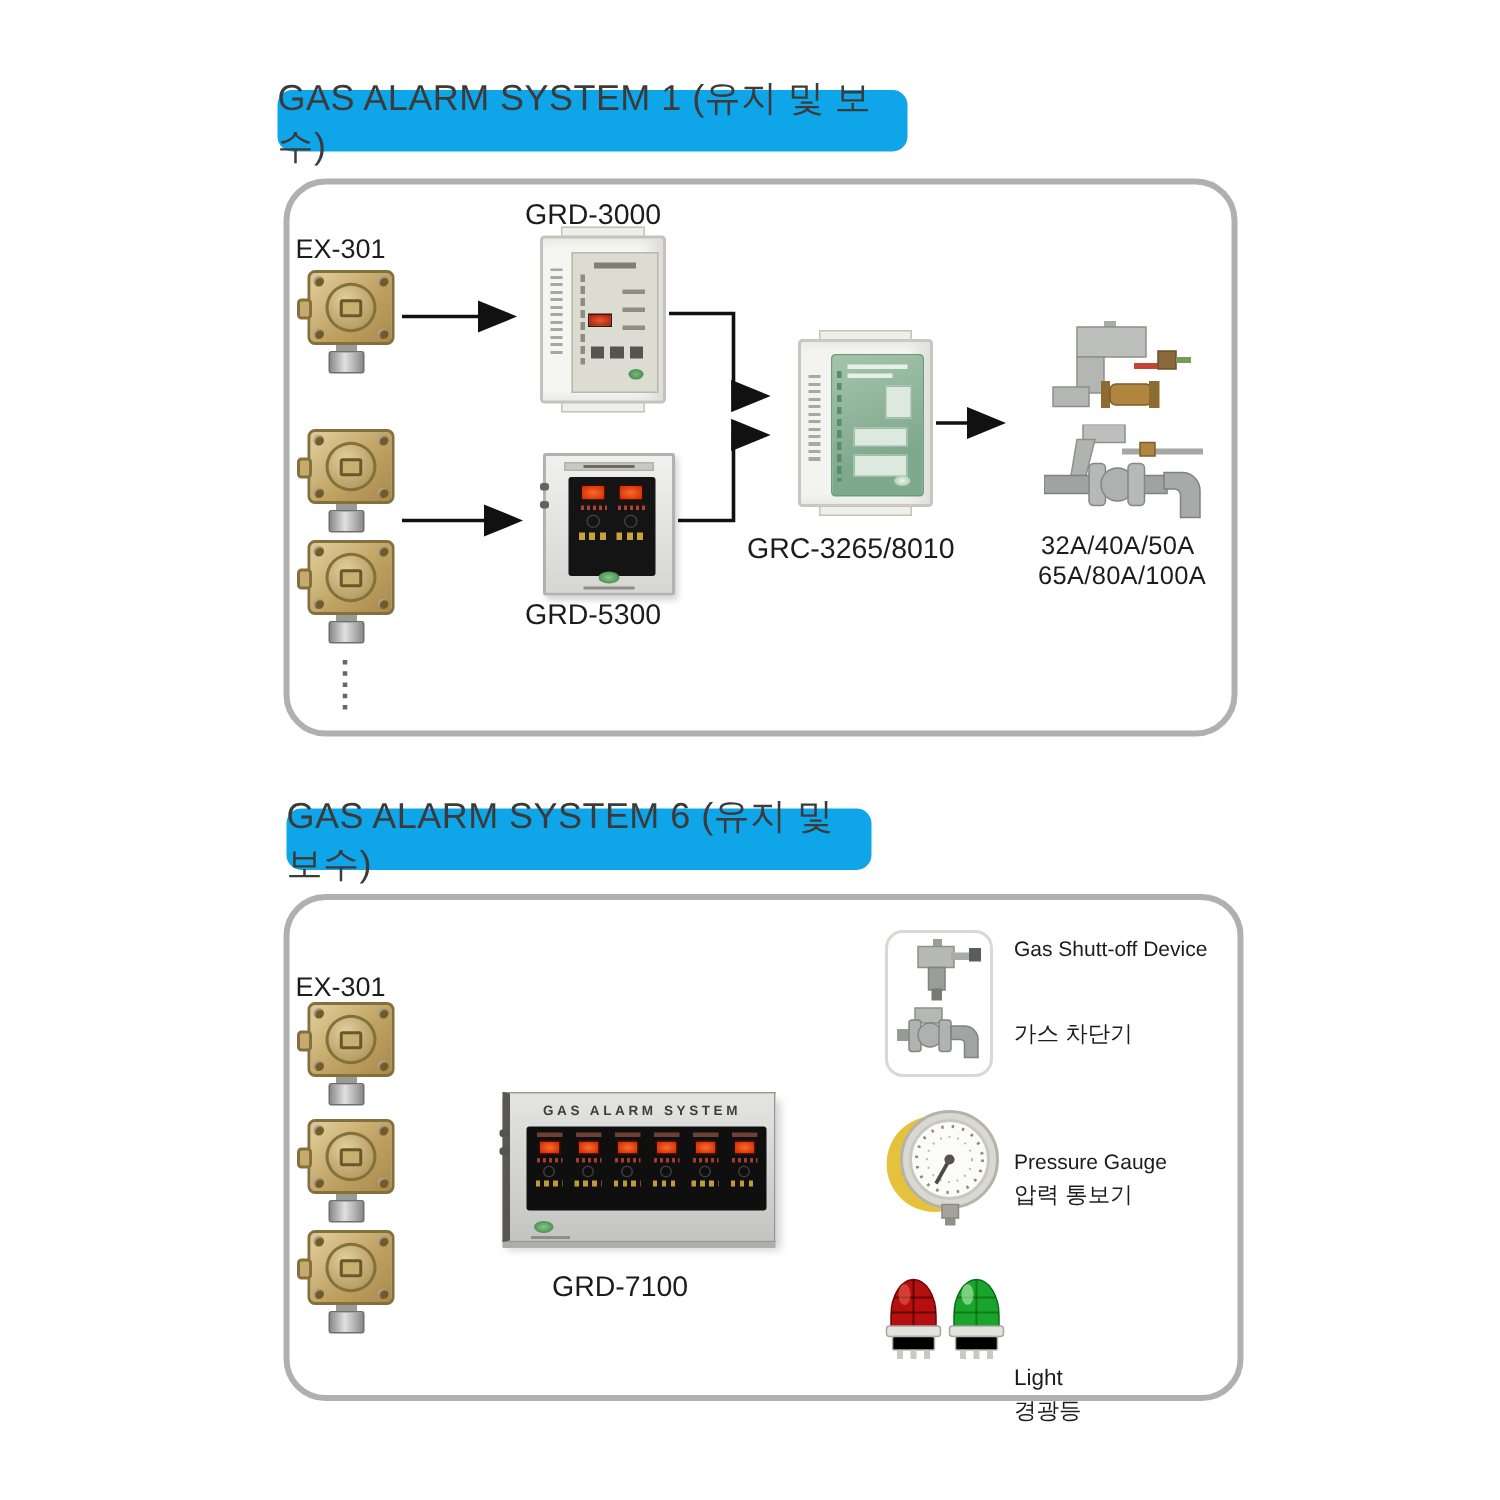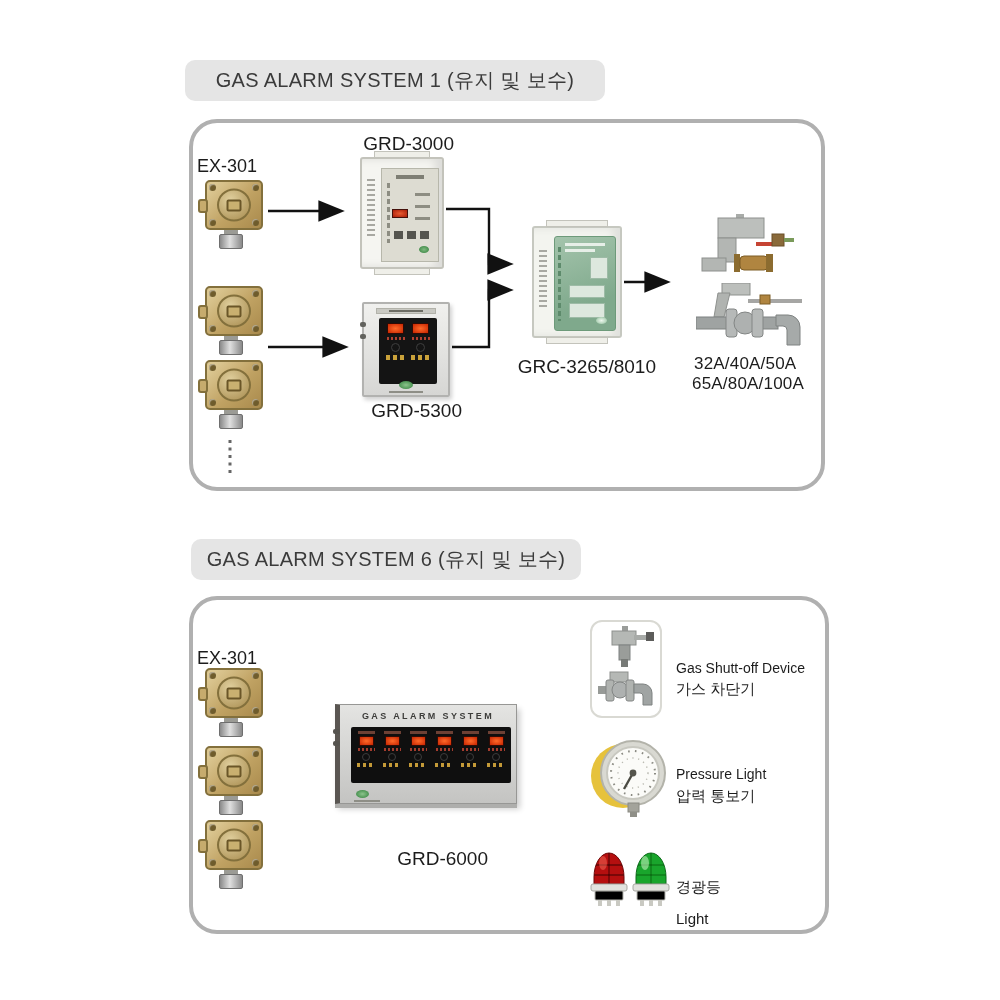--- a/index.html
+++ b/index.html
@@ -1,29 +1,29 @@
 <!DOCTYPE html>
 <html><head>
 <meta charset="utf-8">
 <style>
   *{margin:0;padding:0;box-sizing:border-box}
   html,body{background:#fff}
   body{width:1000px;height:1000px;position:relative;font-family:"Liberation Sans",sans-serif;color:#222;overflow:hidden}
   .abs{position:absolute}
 
   
-  .hdr{position:absolute;background:#e5e5e5;border-radius:10px;display:flex;align-items:center;justify-content:center;
-       font-size:20px;color:#3b3b3b;letter-spacing:.3px}
+  .hdr{position:absolute;background:#0ea5e9;border-radius:10px;display:flex;align-items:center;justify-content:center;
+       font-size:24px;color:#3b3b3b;letter-spacing:.3px}
 
   
   .sysbox{position:absolute;border:4px solid #b0b0b0;border-radius:28px;background:#fff}
 
   
   .lbl{position:absolute;font-size:18px;color:#1c1c1c;white-space:nowrap}
-  .lbl.ctr{text-align:right;white-space:normal}
+  .lbl.ctr{text-align:left;white-space:normal}
   .lbl.dev{font-size:19px}
   .lbl.small{font-size:14px}
   .lbl.ko{font-size:15px}
   .lbl.sizes{font-size:17px;letter-spacing:.2px}
 
   
   svg.wires{position:absolute;left:0;top:0;pointer-events:none}
 
   
   .detector{position:absolute;width:66px}
@@ -316,21 +316,21 @@
       <div class="det-screw s4"></div>
     <div class="det-circle">
         <div class="det-inner"></div>
       </div>
       <div class="det-tab"></div>
   </div>
     <div class="det-neck"></div>
     <div class="det-nut"></div>
 </div>
 
-<div class="grd4500" style="left:335px;top:704px">
+<div class="grd4500" style="left:335px;top:728px">
   <div class="g45title">GAS ALARM SYSTEM</div>
   <div class="g45knob" style="top:24px"></div>
     <div class="g45knob" style="top:36px"></div>
   <div class="g45panel">
     <div class="g45mod">
         <div class="g45lab"></div>
         <div class="g45led"></div>
         <div class="g45dots"></div>
         <div class="g45circ"></div>
         <div class="g45amber"></div>
@@ -367,53 +367,53 @@
         <div class="g45lab"></div>
         <div class="g45led"></div>
         <div class="g45dots"></div>
         <div class="g45circ"></div>
         <div class="g45amber"></div>
       </div>
   </div>
   <div class="g45logo"></div>
   <div class="g45txt"></div>
 </div>
-<div class="lbl dev ctr" style="left:368px;top:848px;width:120px">GRD-6000</div>
+<div class="lbl dev ctr" style="left:368px;top:848px;width:120px">GRD-7100</div>
 
 <div class="frame" style="left:590px;top:620px;width:72px;height:98px">
   <svg width="60" height="86" viewBox="0 0 60 86">
     <rect x="26" y="0" width="6" height="6" fill="#9a9d9a"></rect>
     <rect x="16" y="5" width="24" height="14" fill="#b5b8b5" stroke="#8d908d"></rect>
     <rect x="38" y="9" width="16" height="5" fill="#a8aba8"></rect>
     <rect x="50" y="6" width="8" height="9" fill="#5c5c5a"></rect>
     <rect x="23" y="19" width="11" height="15" fill="#9a9d9a" stroke="#7e8281"></rect>
     <rect x="25" y="33" width="7" height="8" fill="#777a77"></rect>
     <rect x="14" y="46" width="18" height="10" fill="#b5b8b5" stroke="#8d908d"></rect>
     <rect x="2" y="60" width="10" height="8" fill="#979a97"></rect>
     <rect x="10" y="54" width="8" height="21" rx="2" fill="#b0b3b0" stroke="#838685"></rect>
     <circle cx="24" cy="64" r="8" fill="#aeb1b0" stroke="#838685"></circle>
     <rect x="30" y="54" width="8" height="21" rx="2" fill="#b0b3b0" stroke="#838685"></rect>
     <path d="M38,58 h9 a9,9 0 0 1 9,9 v12 h-9 v-9 a3,3 0 0 0 -3,-3 h-6 z" fill="#a0a4a3" stroke="#7e8281"></path>
   </svg>
 </div>
-<div class="lbl small" style="left:676px;top:660px">Gas Shutt-off Device</div>
+<div class="lbl small" style="left:676px;top:624px">Gas Shutt-off Device</div>
 <div class="lbl ko" style="left:676px;top:680px">가스 차단기</div>
 
 <svg class="abs" style="left:591px;top:737px" width="78" height="82" viewBox="0 0 78 82">
   <circle cx="32" cy="39" r="32" fill="#e6c23c"></circle>
   <circle cx="42" cy="36" r="32" fill="#d9d9d2" stroke="#b3b3aa" stroke-width="2"></circle>
   <circle cx="42" cy="36" r="26" fill="#fbfbf8" stroke="#c8c8c0" stroke-width="2"></circle>
   <circle cx="42" cy="36" r="22" fill="none" stroke="#8a8a82" stroke-width="2" stroke-dasharray="1.6 5.4"></circle>
   <circle cx="42" cy="36" r="15" fill="none" stroke="#b9b9b0" stroke-width="1.4" stroke-dasharray="1.2 4.6"></circle>
   <line x1="42" y1="36" x2="33" y2="52" stroke="#4a4a42" stroke-width="2.4"></line>
   <circle cx="42" cy="36" r="3.4" fill="#55554d"></circle>
   <rect x="37" y="66" width="11" height="9" fill="#a3a39b" stroke="#8a8a82"></rect>
   <rect x="39" y="75" width="7" height="5" fill="#8f8f87"></rect>
 </svg>
-<div class="lbl small" style="left:676px;top:766px">Pressure Light</div>
+<div class="lbl small" style="left:676px;top:766px">Pressure Gauge</div>
 <div class="lbl ko" style="left:676px;top:787px">압력 통보기</div>
 
 <svg class="abs" style="left:589px;top:846px" width="40" height="62" viewBox="0 0 40 62">
   <defs>
       <clipPath id="domeR">
         <path d="M5,38 v-7 a15,24 0 0 1 30,0 v7 z"></path>
       </clipPath>
     </defs>
   <path d="M5,38 v-7 a15,24 0 0 1 30,0 v7 z" fill="#b50f0f" stroke="#6e0606"></path>
   <g clip-path="url(#domeR)" stroke="rgba(40,0,0,.55)" stroke-width="1.4">
@@ -441,13 +441,13 @@
       <line x1="20" y1="4" x2="20" y2="40"></line>
   </g>
   <ellipse cx="14" cy="17" rx="4" ry="7" fill="rgba(220,255,210,.5)"></ellipse>
   <rect x="2" y="38" width="36" height="7" rx="2" fill="#e2e2de" stroke="#a8a8a2"></rect>
   <rect x="6" y="45" width="28" height="9" rx="1" fill="#ececе8" stroke="#b5b5af"></rect>
   <rect x="9" y="54" width="4" height="6" fill="#c9c9c2"></rect>
     <rect x="18" y="54" width="4" height="6" fill="#c9c9c2"></rect>
     <rect x="27" y="54" width="4" height="6" fill="#c9c9c2"></rect>
 </svg>
 <div class="lbl small" style="left:676px;top:910px;font-size:15px">Light</div>
-<div class="lbl ko" style="left:676px;top:878px">경광등</div>
+<div class="lbl ko" style="left:676px;top:931px">경광등</div>
 
 </body></html>

